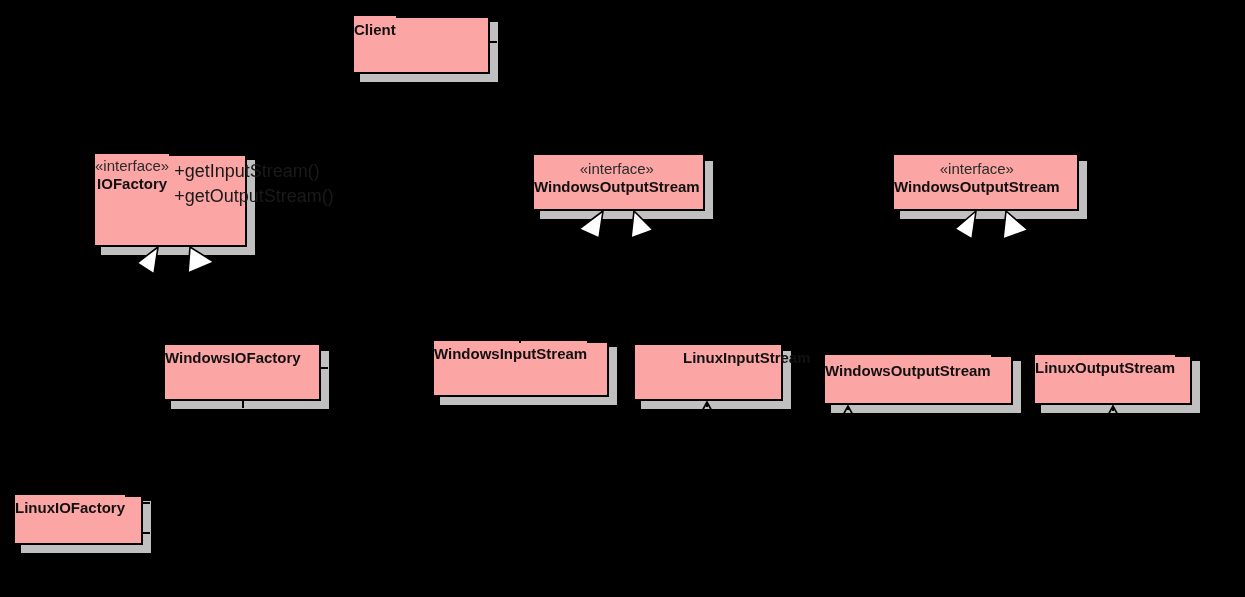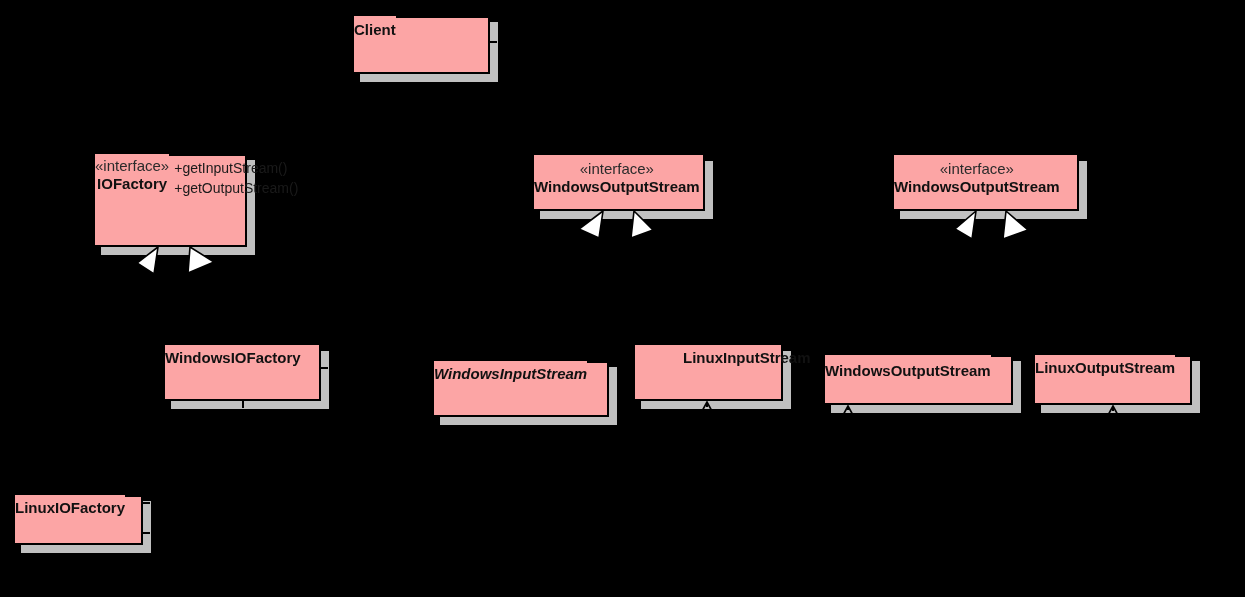--- a/index.html
+++ b/index.html
@@ -9,21 +9,21 @@
   }
   .uml-class{
     position:absolute;background:#fca5a5;border:2px solid #000;box-sizing:border-box;
     box-shadow:8px 8px 0 0 #c0c0c0;display:flex;flex-direction:row;color:#111;
   }
   .title{display:flex;flex-direction:column;align-items:center;justify-content:center;flex:0 0 auto;}
   .stereo{font-size:15px;color:#2b2b2b;line-height:1.2;}
   .cname{font-size:15px;font-weight:bold;line-height:1.25;white-space:nowrap;}
   .comp{border-top:2px solid #000;flex:1 1 0;}
   .methods{border-top:2px solid #000;flex:1 1 auto;padding:3px 5px 0 5px;}
-  .method{font-size:14px;line-height:1.4;color:#1a1a1a;white-space:nowrap;}
+  .method{font-size:18px;line-height:1.4;color:#1a1a1a;white-space:nowrap;}
   .overlay{position:absolute;left:0;top:0;pointer-events:none;}
 </style>
 </head>
 <body>
 
 <div class="stage">
 
   <div class="uml-class" style="left:352px;top:14px;width:138px;height:60px;">
     <div class="title" style="height:28px;">
       <div class="cname">Client</div>
@@ -58,21 +58,21 @@
   </div>
 
   <div class="uml-class" style="left:163px;top:343px;width:158px;height:58px;gap:16px;">
     <div class="title" style="height:26px;">
       <div class="cname">WindowsIOFactory</div>
     </div>
     <div class="comp"></div>
     <div class="comp"></div>
   </div>
 
-  <div class="uml-class" style="left:432px;top:359px;width:177px;height:58px;font-style:italic;">
+  <div class="uml-class" style="left:432px;top:339px;width:177px;height:58px;">
     <div class="title" style="height:26px;">
       <div class="cname">WindowsInputStream</div>
     </div>
     <div class="comp"></div>
     <div class="comp"></div>
   </div>
 
   <div class="uml-class" style="left:633px;top:343px;width:150px;height:58px;">
     <div class="title" style="height:26px;padding-left:48px;">
       <div class="cname">LinuxInputStream</div>

